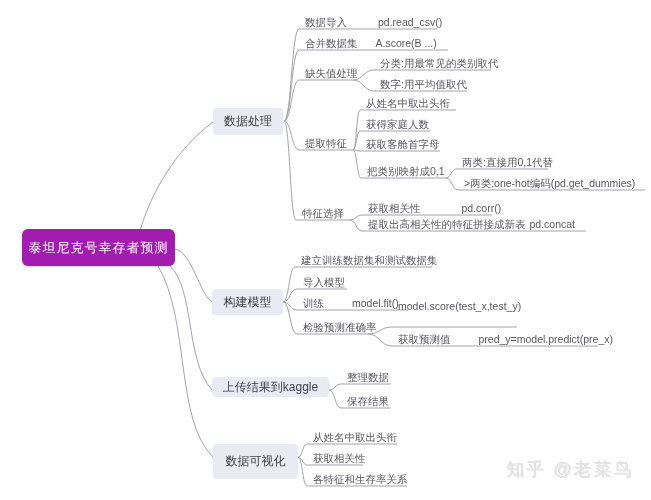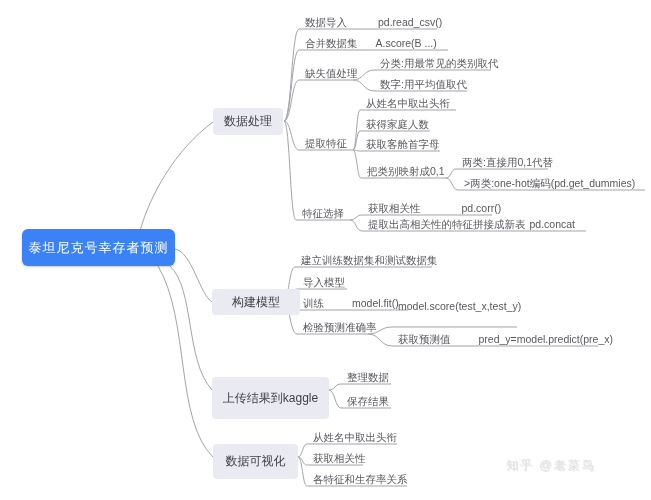--- a/index.html
+++ b/index.html
@@ -2,35 +2,35 @@
 <html><head>
 <meta charset="utf-8">
 <style>
   html,body{margin:0;padding:0;background:#ffffff;}
   .stage{
     position:relative;width:651px;height:500px;background:#ffffff;overflow:hidden;
     font-family:"Liberation Sans","DejaVu Sans",sans-serif;
   }
   .stage svg{position:absolute;left:0;top:0;}
   .root-node{
-    position:absolute;background:#3b82f6;color:#ffffff;border-radius:6px;
+    position:absolute;background:#a21caf;color:#ffffff;border-radius:6px;
     display:flex;align-items:center;justify-content:center;
     font-size:13px;letter-spacing:1px;box-shadow:0 1px 2px rgba(40,60,130,0.25);
   }
   .branch-node{
     position:absolute;background:#eaeaf2;color:#41414b;border-radius:4px;
     display:flex;align-items:center;justify-content:center;font-size:12px;
   }
   .leaf{
     position:absolute;display:flex;align-items:flex-start;white-space:nowrap;
     font-size:10.5px;line-height:13px;color:#58585f;
   }
   .leaf .note{color:#58585f;}
   .watermark{
-    position:absolute;font-size:12px;color:#e2e2e2;letter-spacing:2px;
+    position:absolute;font-size:18px;color:#e2e2e2;letter-spacing:2px;
     text-shadow:1px 1px 0 rgba(180,180,180,0.35);
   }
 </style>
 </head>
 <body>
 
 <div class="stage">
 
   <svg id="links" width="651" height="500">
       <path d="M299,29 L437,29" fill="none" stroke="#a3a3ab" stroke-width="1"></path>
@@ -91,24 +91,24 @@
       <path d="M158,266 C190,320 175,420 213,457" fill="none" stroke="#a3a3ab" stroke-width="1"></path>
     </svg>
 
   <div class="root-node" style="left:22px;top:229px;width:153px;height:37px">
     <span>泰坦尼克号幸存者预测</span>
   </div>
 
   <div class="branch-node" style="left:213px;top:108px;width:70px;height:27px">
     <span>数据处理</span>
   </div>
-  <div class="branch-node" style="left:212px;top:289px;width:88px;height:26px">
+  <div class="branch-node" style="left:212px;top:289px;width:71px;height:26px">
     <span>构建模型</span>
   </div>
-  <div class="branch-node" style="left:212px;top:377px;width:117px;height:42px">
+  <div class="branch-node" style="left:212px;top:377px;width:117px;height:20px">
     <span>上传结果到kaggle</span>
   </div>
   <div class="branch-node" style="left:213px;top:444px;width:85px;height:35px">
     <span>数据可视化</span>
   </div>
 
   <div class="leaf" style="left:305px;top:16px">
     <span class="lbl">数据导入</span>
     <span class="note" style="margin-left:31px">pd.read_csv()</span>
   </div>

